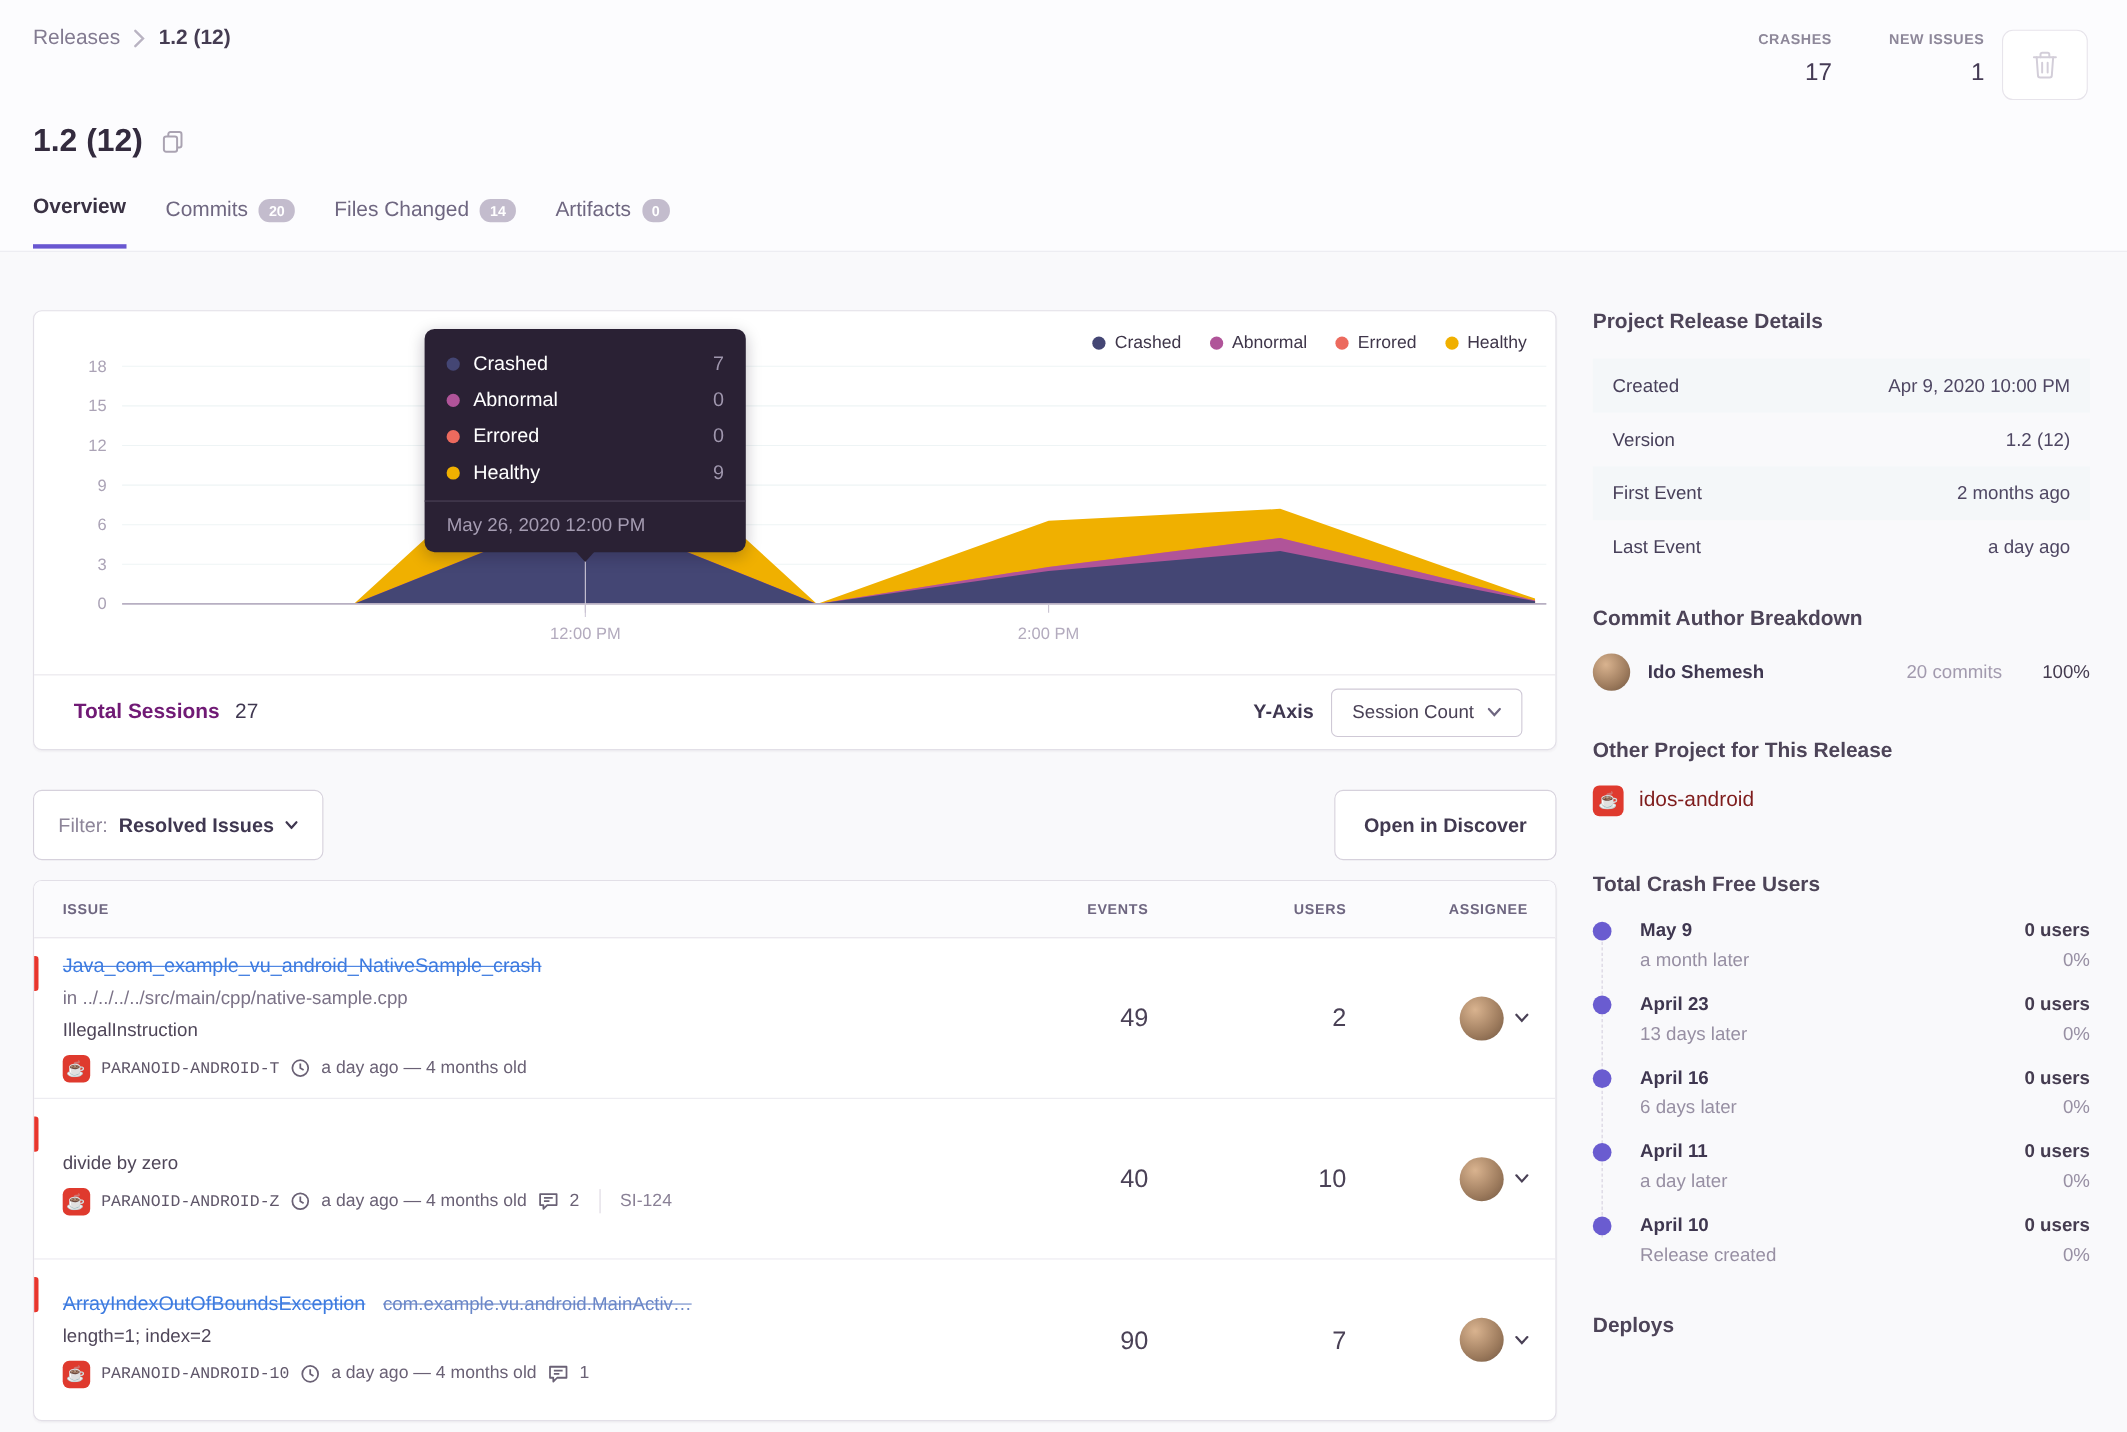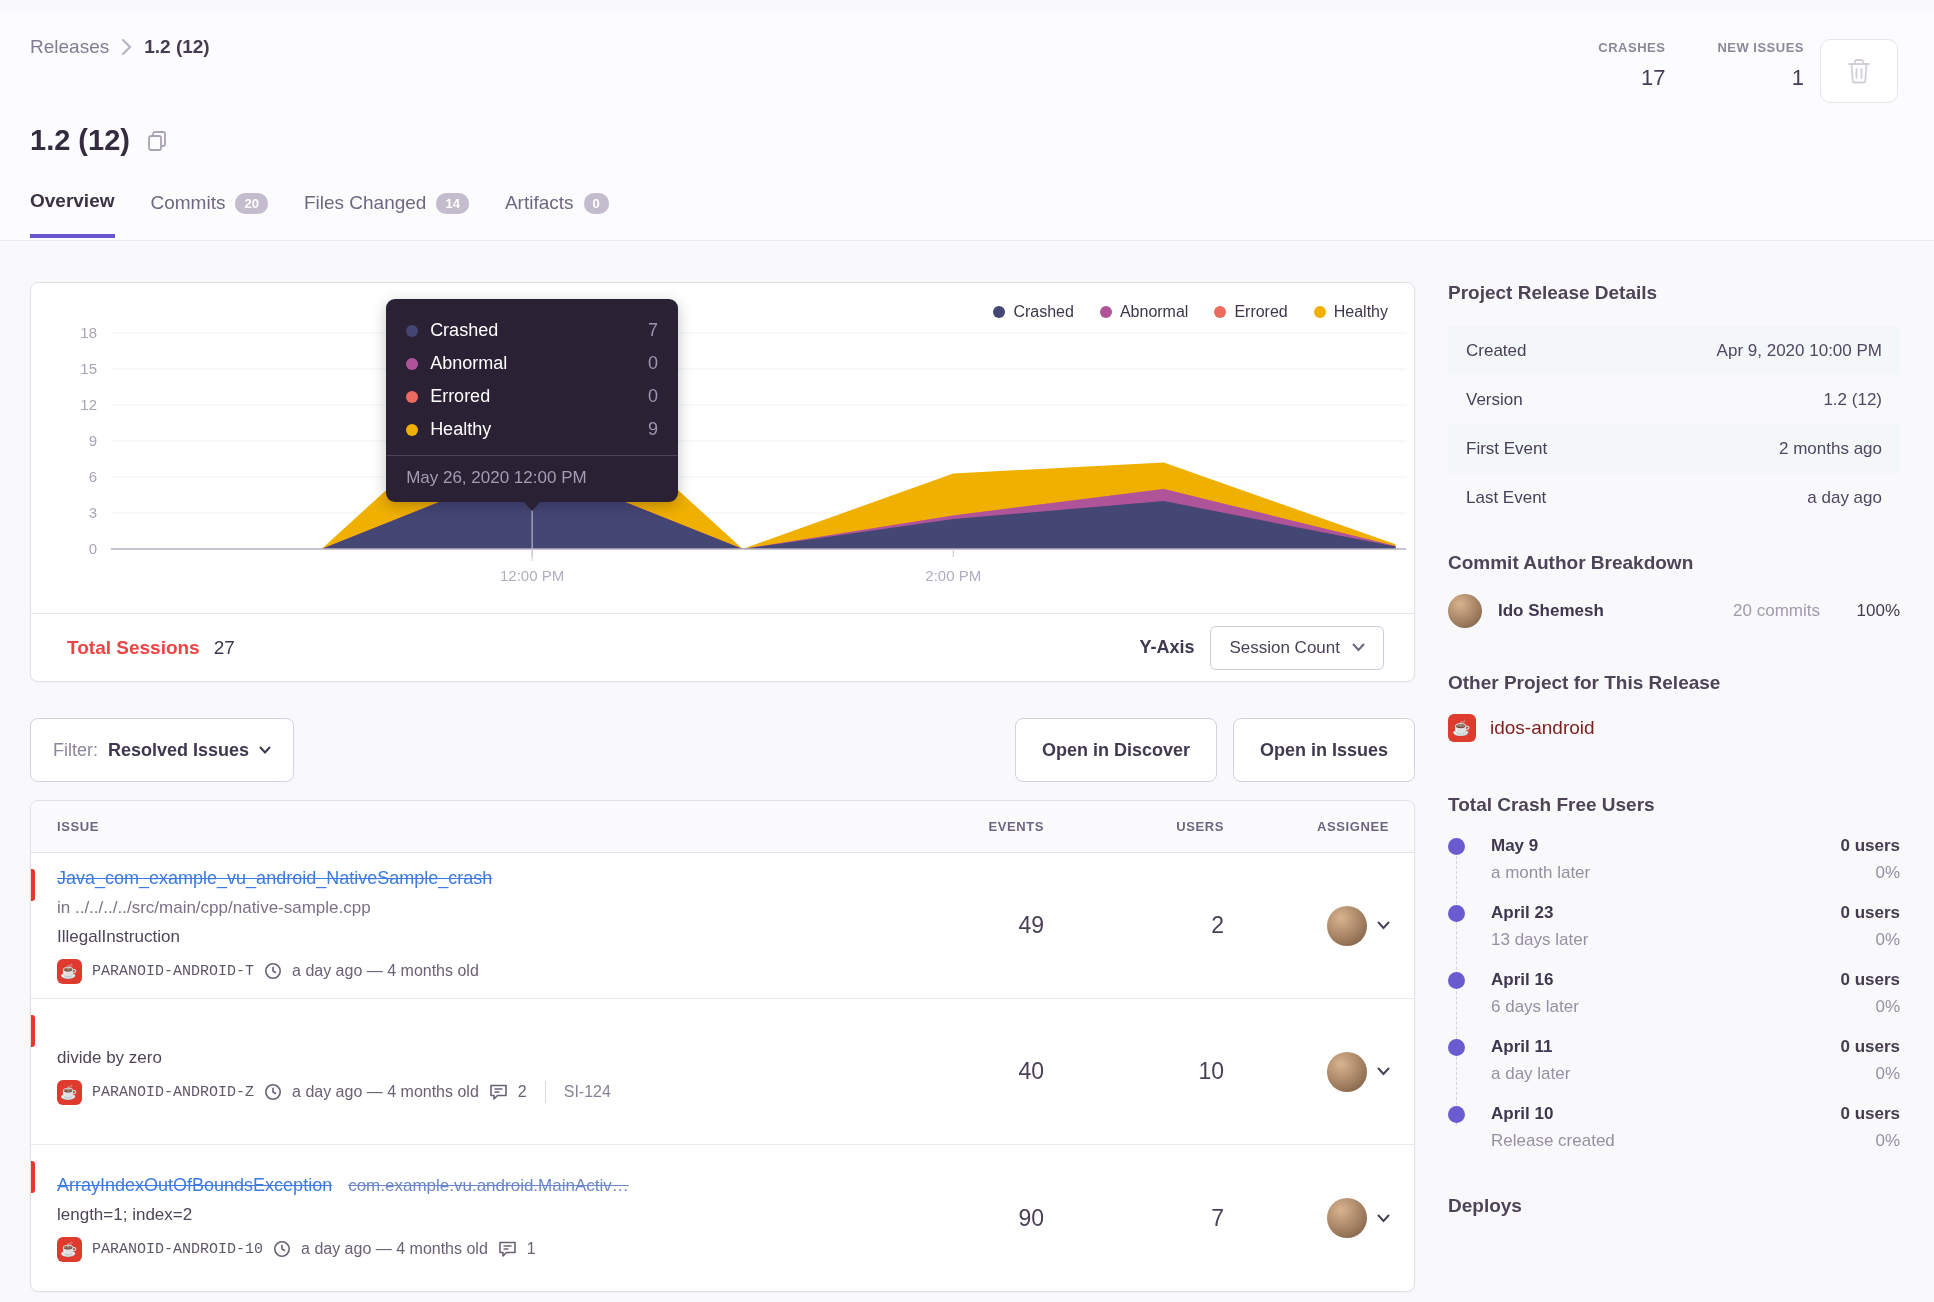--- a/index.html
+++ b/index.html
@@ -1,20 +1,20 @@
 <!DOCTYPE html>
 <html><head>
 <meta charset="utf-8">
 <style>
   * { box-sizing: border-box; margin: 0; padding: 0; }
   html,body { width:1934px; height:1302px; overflow:hidden; }
   body { font-family:"Liberation Sans", sans-serif; background:#f9f9fb; color:#3d3450; position:relative; }
 
   
-  .tophdr { position:absolute; left:0; top:12px; width:1934px; height:229px; background:#fcfcfe; border-bottom:1px solid #ecebf1; }
+  .tophdr { position:absolute; left:0; top:0; width:1934px; height:229px; background:#fcfcfe; border-bottom:1px solid #ecebf1; }
   .crumbs { position:absolute; left:30px; top:24px; display:flex; align-items:center; gap:12px; font-size:19px; }
   .crumb-parent { color:#837b91; cursor:pointer; }
   .crumb-current { color:#453c52; font-weight:600; }
   .hstats { position:absolute; right:130px; top:28px; display:flex; gap:52px; align-items:flex-start; }
   .hstat { text-align:right; }
   .hstat .lbl { font-size:13px; font-weight:700; letter-spacing:.5px; color:#8d8799; margin-bottom:10px; }
   .hstat .val { font-size:22px; color:#453b55; display:flex; align-items:center; gap:10px; justify-content:flex-end; }
   .pill-dark { background:#433a4e; color:#fff; font-size:15px; font-weight:600; padding:5px 15px; border-radius:999px; }
   .trash-btn { position:absolute; right:36px; top:27px; width:78px; height:64px; background:#fff; border:1px solid #e7e4eb; border-radius:10px; display:flex; align-items:center; justify-content:center; cursor:pointer; }
   .pgtitle { position:absolute; left:30px; top:112px; display:flex; align-items:center; gap:16px; }
@@ -38,21 +38,21 @@
 
   .tooltip { position:absolute; top:16px; width:292px; background:#2a2134; border-radius:9px; z-index:5; box-shadow:0 4px 14px rgba(20,10,30,.25); }
   .tooltip:after { content:""; position:absolute; left:50%; bottom:-9px; margin-left:-9px; border-left:9px solid transparent; border-right:9px solid transparent; border-top:10px solid #2a2134; }
   .tt-rows { padding:15px 20px 9px; }
   .tt-row { display:flex; align-items:center; gap:12px; height:33px; }
   .tt-row .nm { color:#fff; font-size:18px; flex:1; }
   .tt-row .vl { color:#9f96ad; font-size:18px; }
   .tt-foot { border-top:1px solid #4d4358; padding:12px 20px 14px; color:#a59cb2; font-size:17px; }
 
   .chart-foot { position:absolute; left:0; right:0; bottom:0; height:68px; border-top:1px solid #e8e5ec; display:flex; align-items:center; padding:0 30px 0 36px; }
-  .ts-label { font-size:19px; font-weight:700; color:#ef4444; margin-right:14px; }
+  .ts-label { font-size:19px; font-weight:700; color:#701a75; margin-right:14px; }
   .ts-value { font-size:19px; color:#3f3750; }
   .yaxis-wrap { margin-left:auto; display:flex; align-items:center; gap:16px; }
   .yaxis-label { font-size:18px; font-weight:700; color:#3f3750; }
   .select-btn { border:1px solid #cfc9d6; border-radius:6px; background:#fff; padding:11px 18px; font-size:17px; color:#4a4156; display:flex; align-items:center; gap:12px; cursor:pointer; }
 
   .controls { margin-top:36px; height:64px; display:flex; align-items:center; }
   .filter-btn { background:#fff; border:1px solid #d6d1dc; border-radius:8px; height:64px; padding:16px 22px; display:flex; align-items:center; gap:10px; font-size:18px; cursor:pointer; }
   .filter-btn .flbl { color:#8d8599; }
   .filter-btn .fval { color:#3f3750; font-weight:700; }
   .ctl-right { margin-left:auto; display:flex; gap:16px; }
@@ -280,21 +280,20 @@
       <span class="flbl">Filter:</span>
       <span class="fval">Resolved Issues</span>
       <span>
           <svg class="ic" width="12" height="8" viewBox="0 0 12 8">
             <polyline points="1.5,1.5 6,6.5 10.5,1.5" fill="none" stroke="#3f3750" stroke-width="2" stroke-linecap="round"></polyline>
           </svg>
         </span>
     </div>
     <div class="ctl-right">
       <button class="btn">Open in Discover</button>
-      <button class="btn">Open in Issues</button>
     </div>
   </div>
 
   <div class="card table-card">
     <div class="tgrid thead">
       <div class="th first">ISSUE</div>
       <div class="th num">EVENTS</div>
       <div class="th num">USERS</div>
       <div class="th last">ASSIGNEE</div>
     </div>

